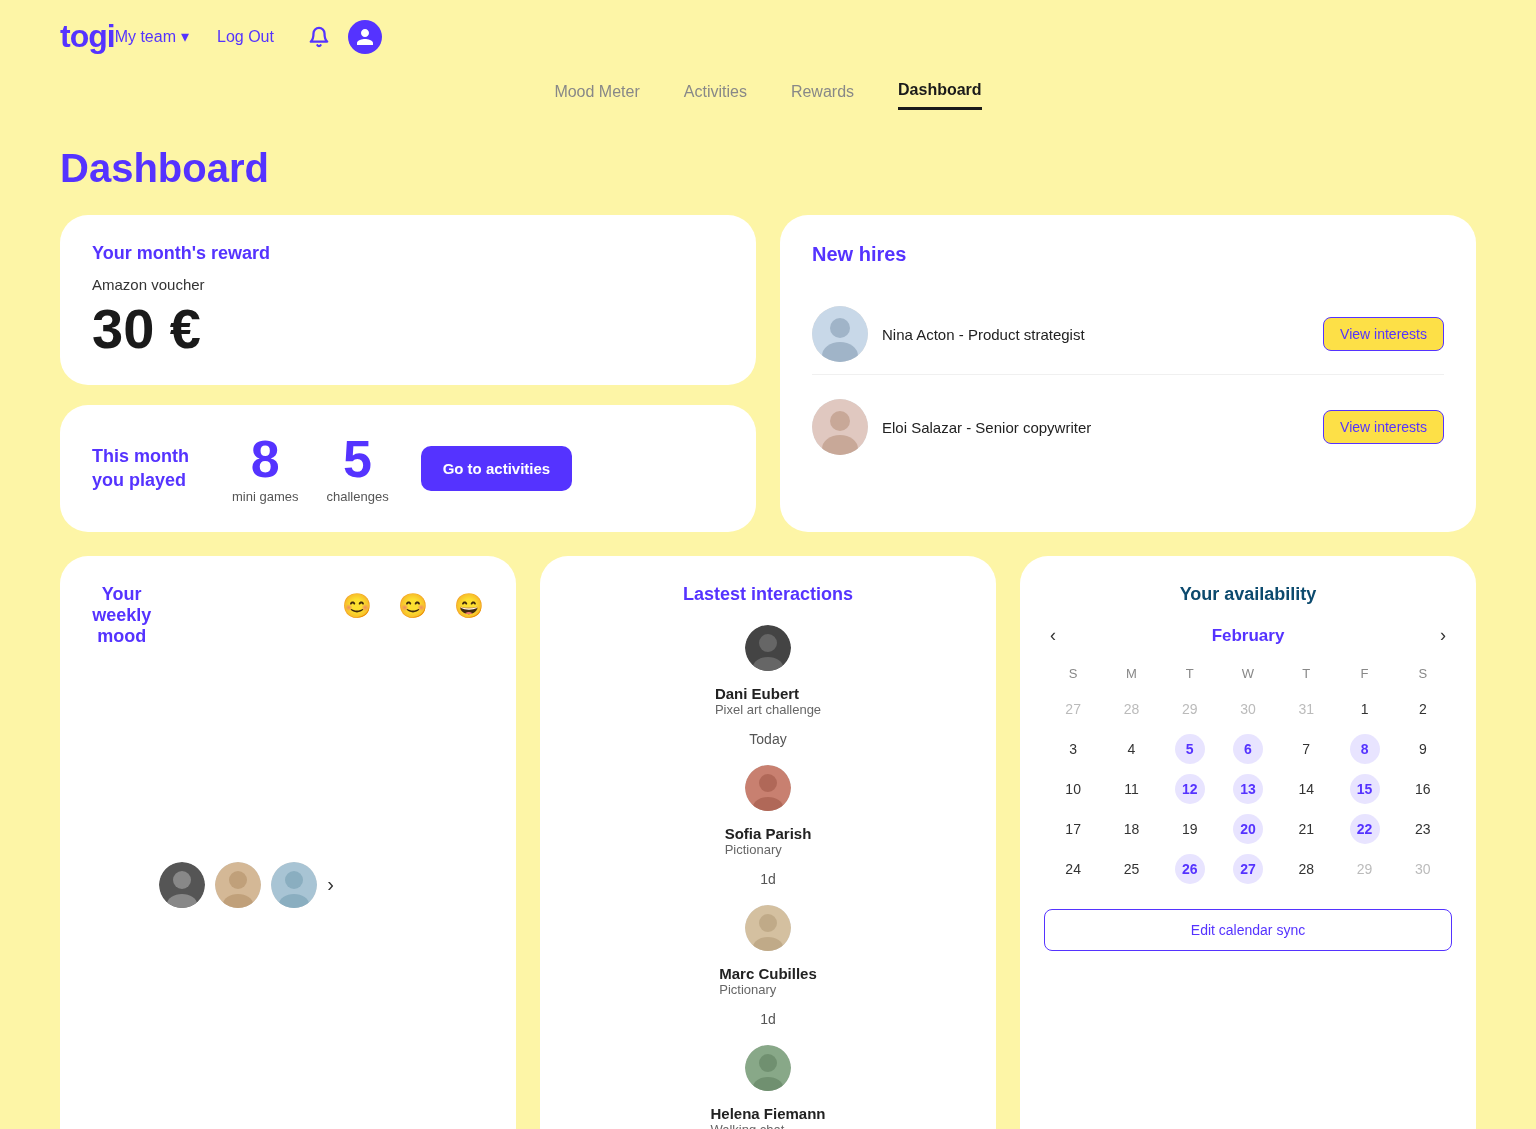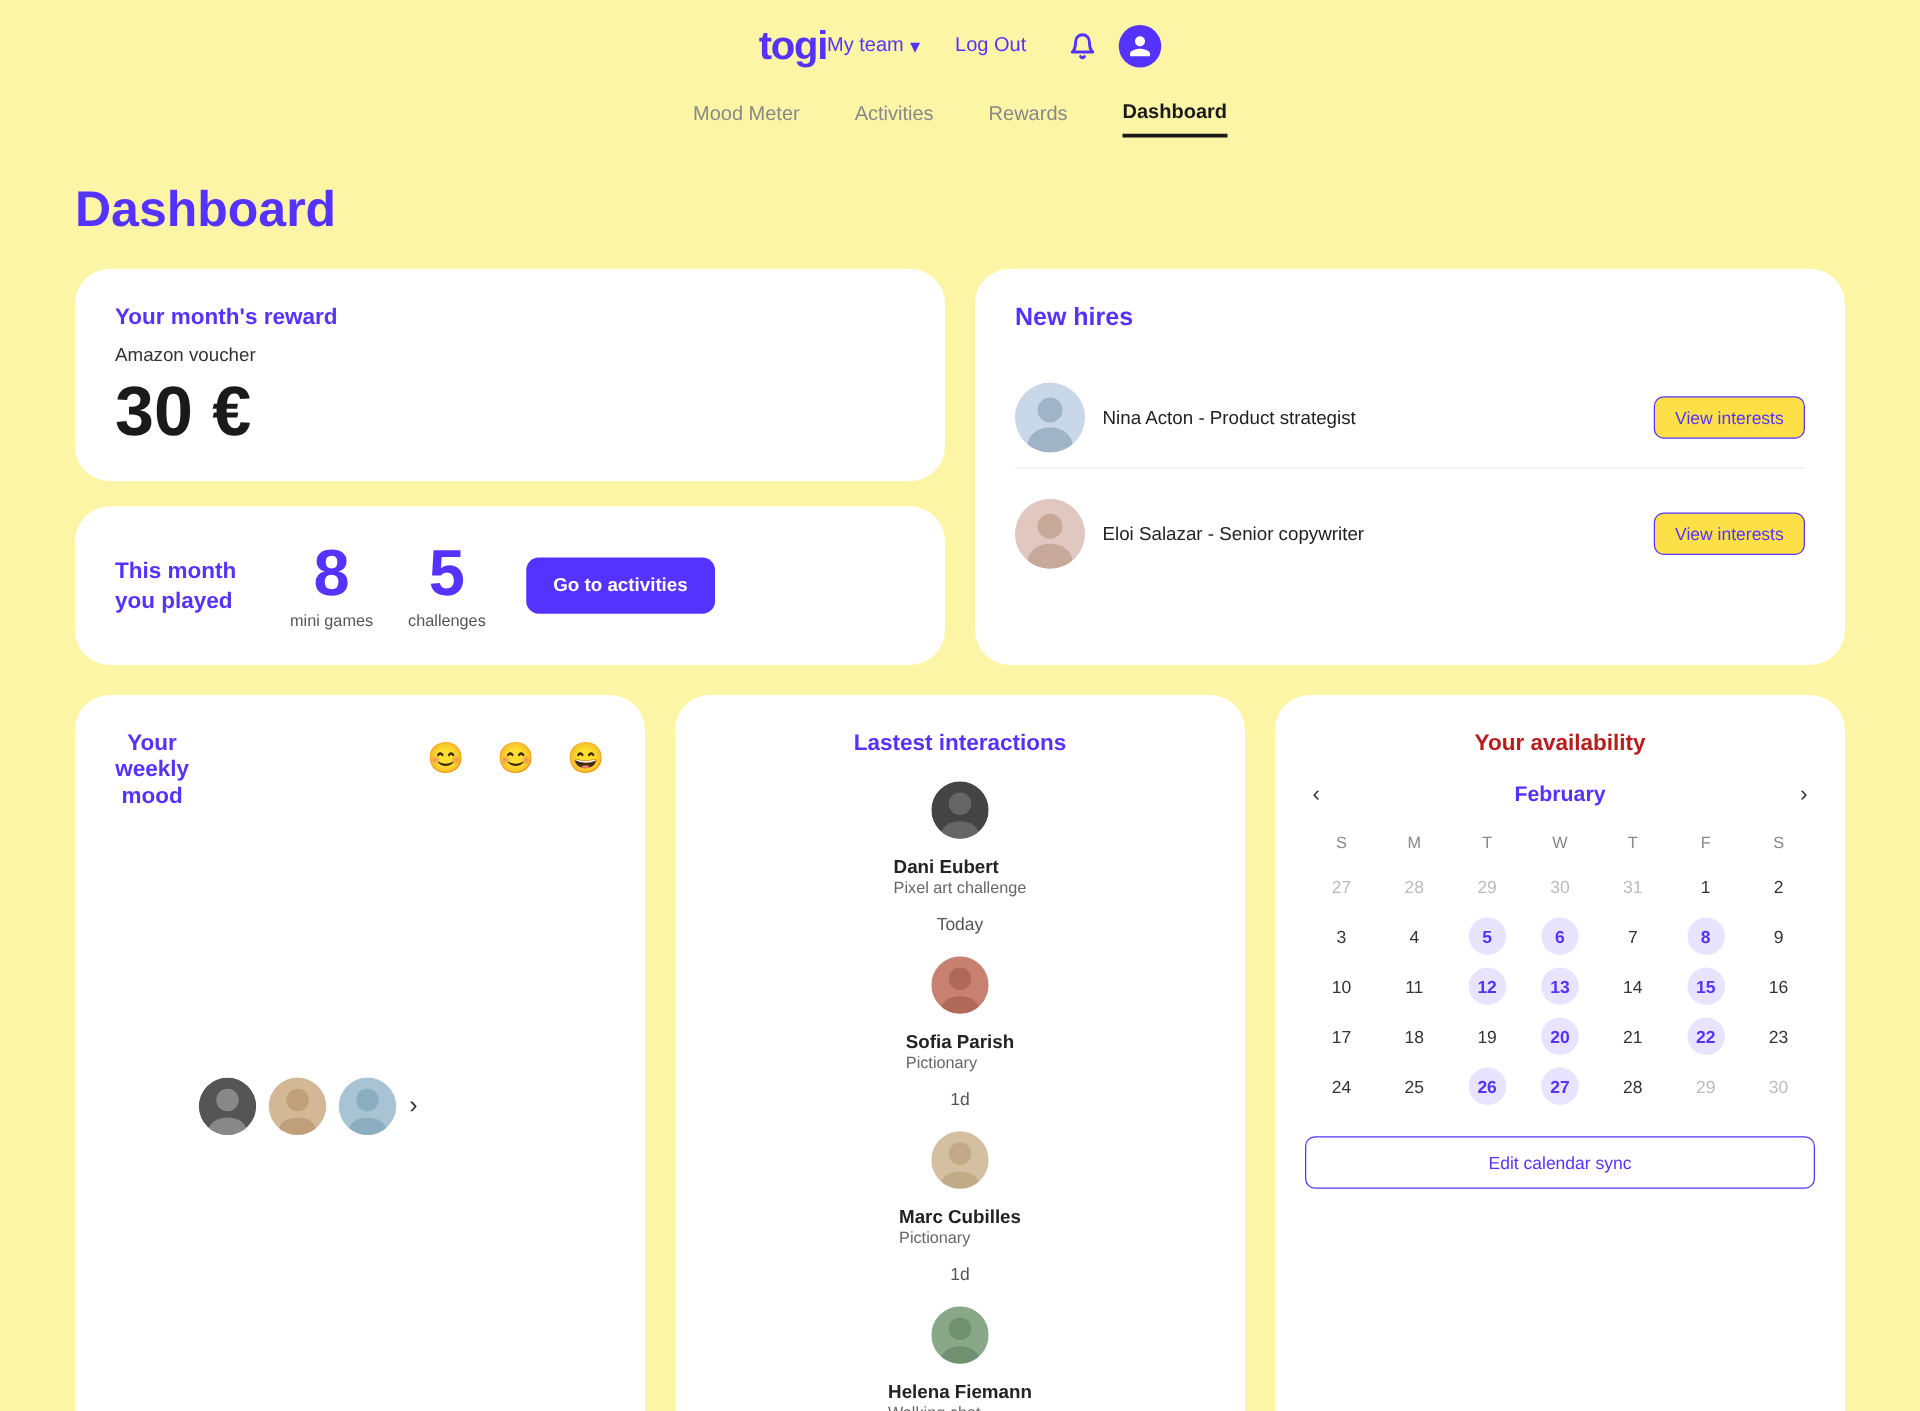--- a/index.html
+++ b/index.html
@@ -6,21 +6,21 @@
     body {
       background: #fdf5a6;
       font-family: -apple-system, BlinkMacSystemFont, 'Segoe UI', sans-serif;
       min-height: 100vh;
     }
 
     
     .header {
       display: flex;
       align-items: center;
-      justify-content: center;
+      justify-content: flex-start;
       padding: 18px 60px;
     }
     .logo {
       font-size: 32px;
       font-weight: 800;
       color: #5533ff;
       letter-spacing: -1px;
     }
     .header-right {
       display: flex;
@@ -343,21 +343,21 @@
     .interaction-time {
       font-size: 14px;
       color: #555;
     }
 
     
     .availability-card {
       padding: 28px 24px;
     }
     .availability-title {
-      color: #b91c1c;
+      color: #0c4a6e;
       font-size: 18px;
       font-weight: 700;
       text-align: center;
       margin-bottom: 20px;
     }
     .calendar-header {
       display: flex;
       align-items: center;
       justify-content: space-between;
       margin-bottom: 16px;

